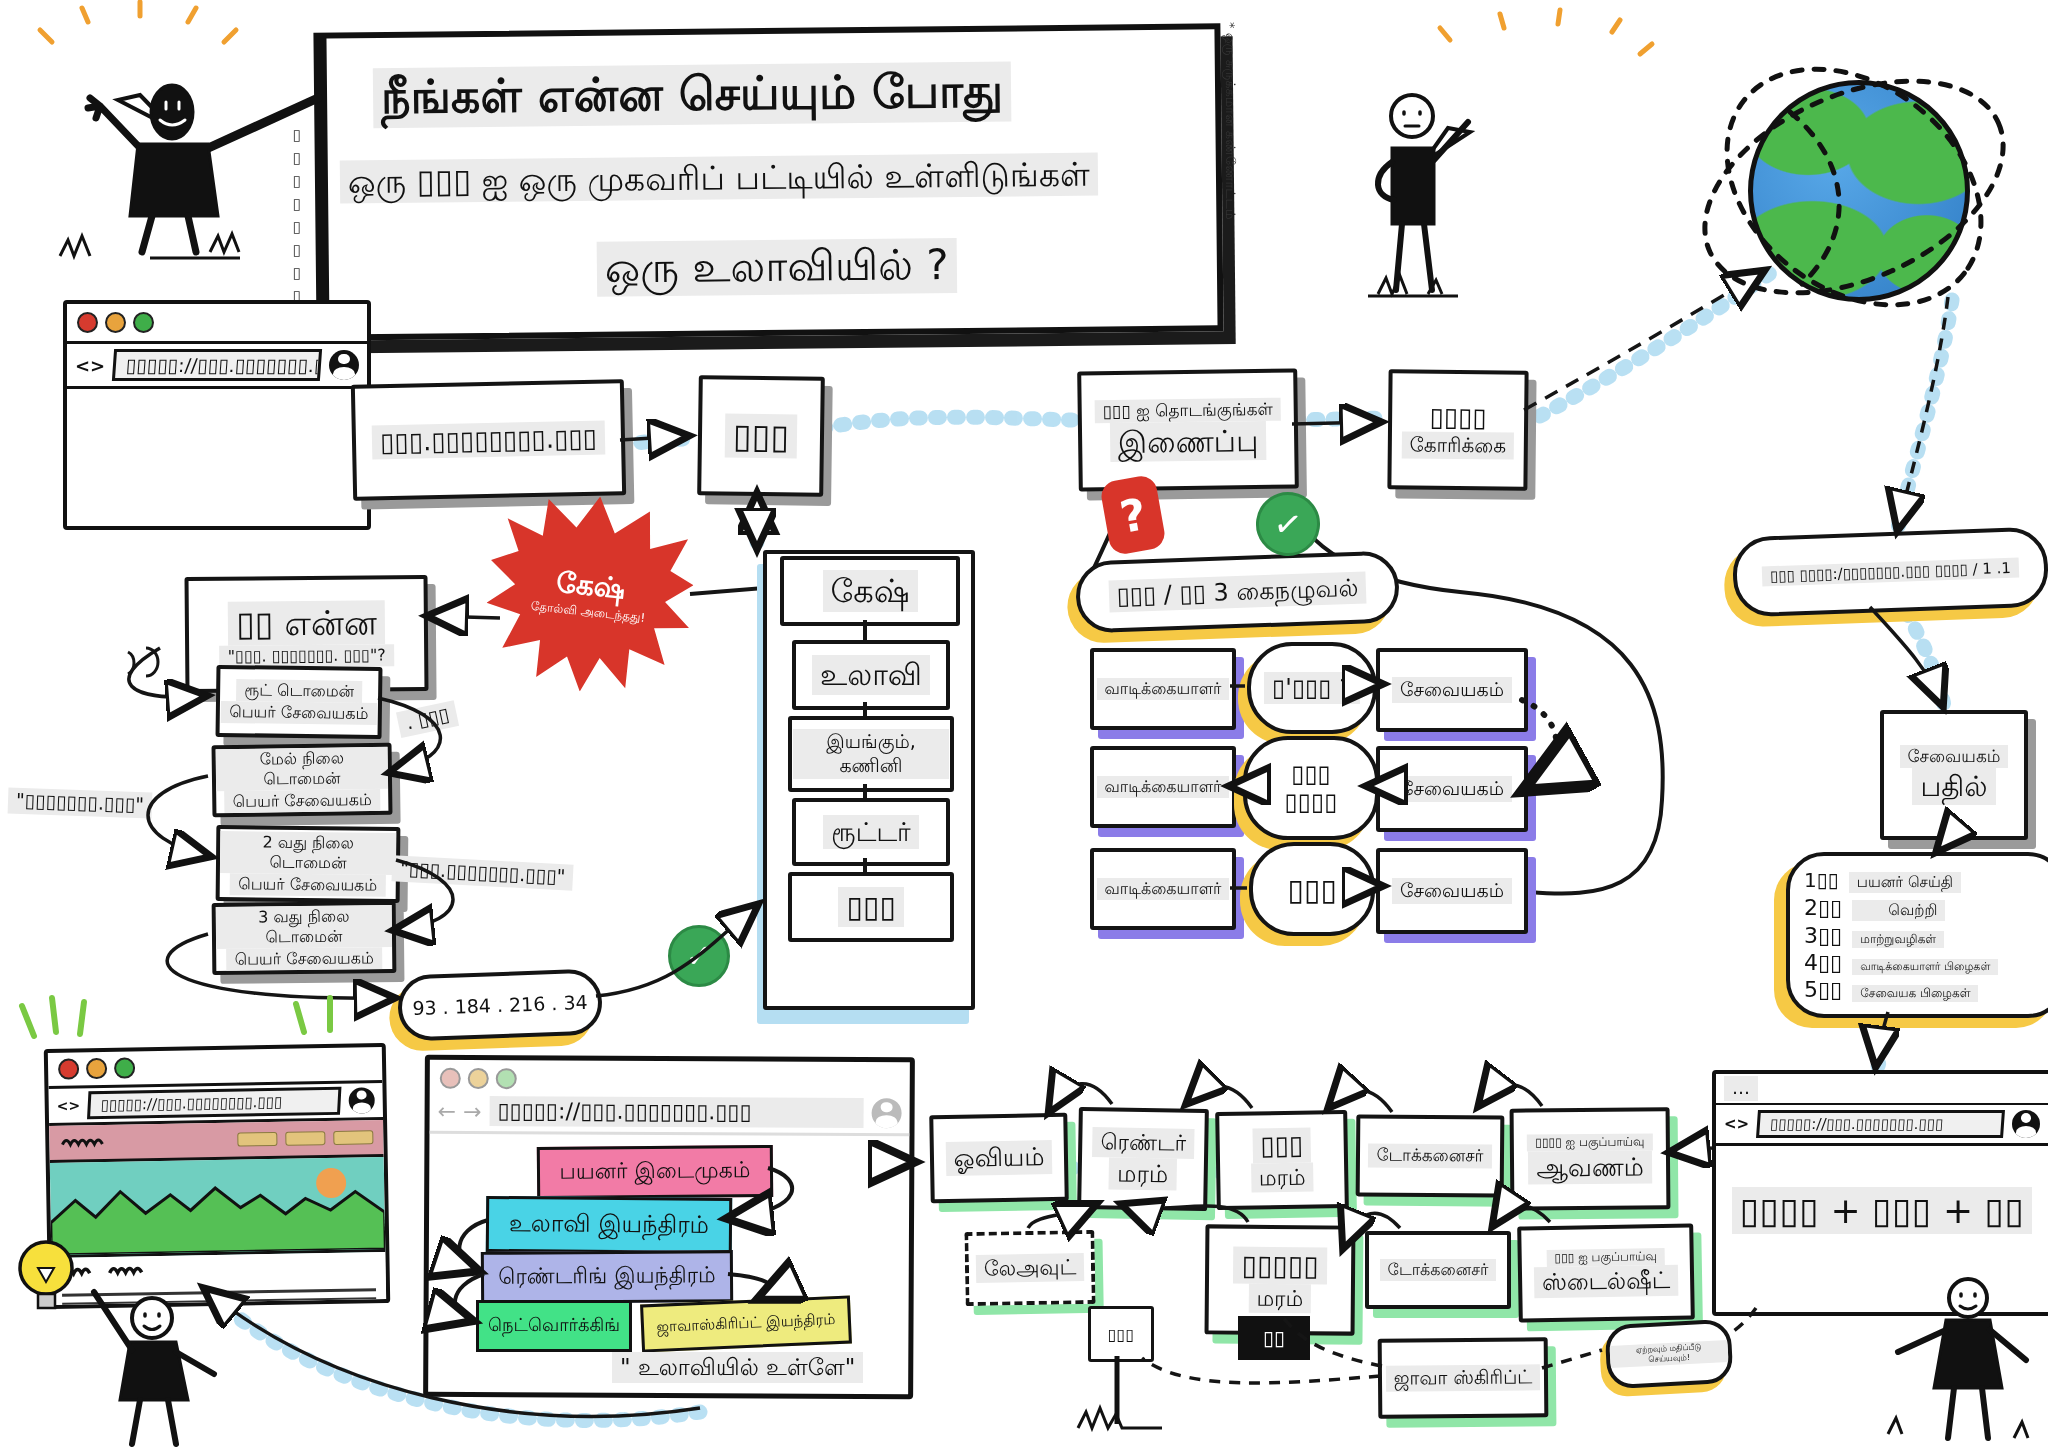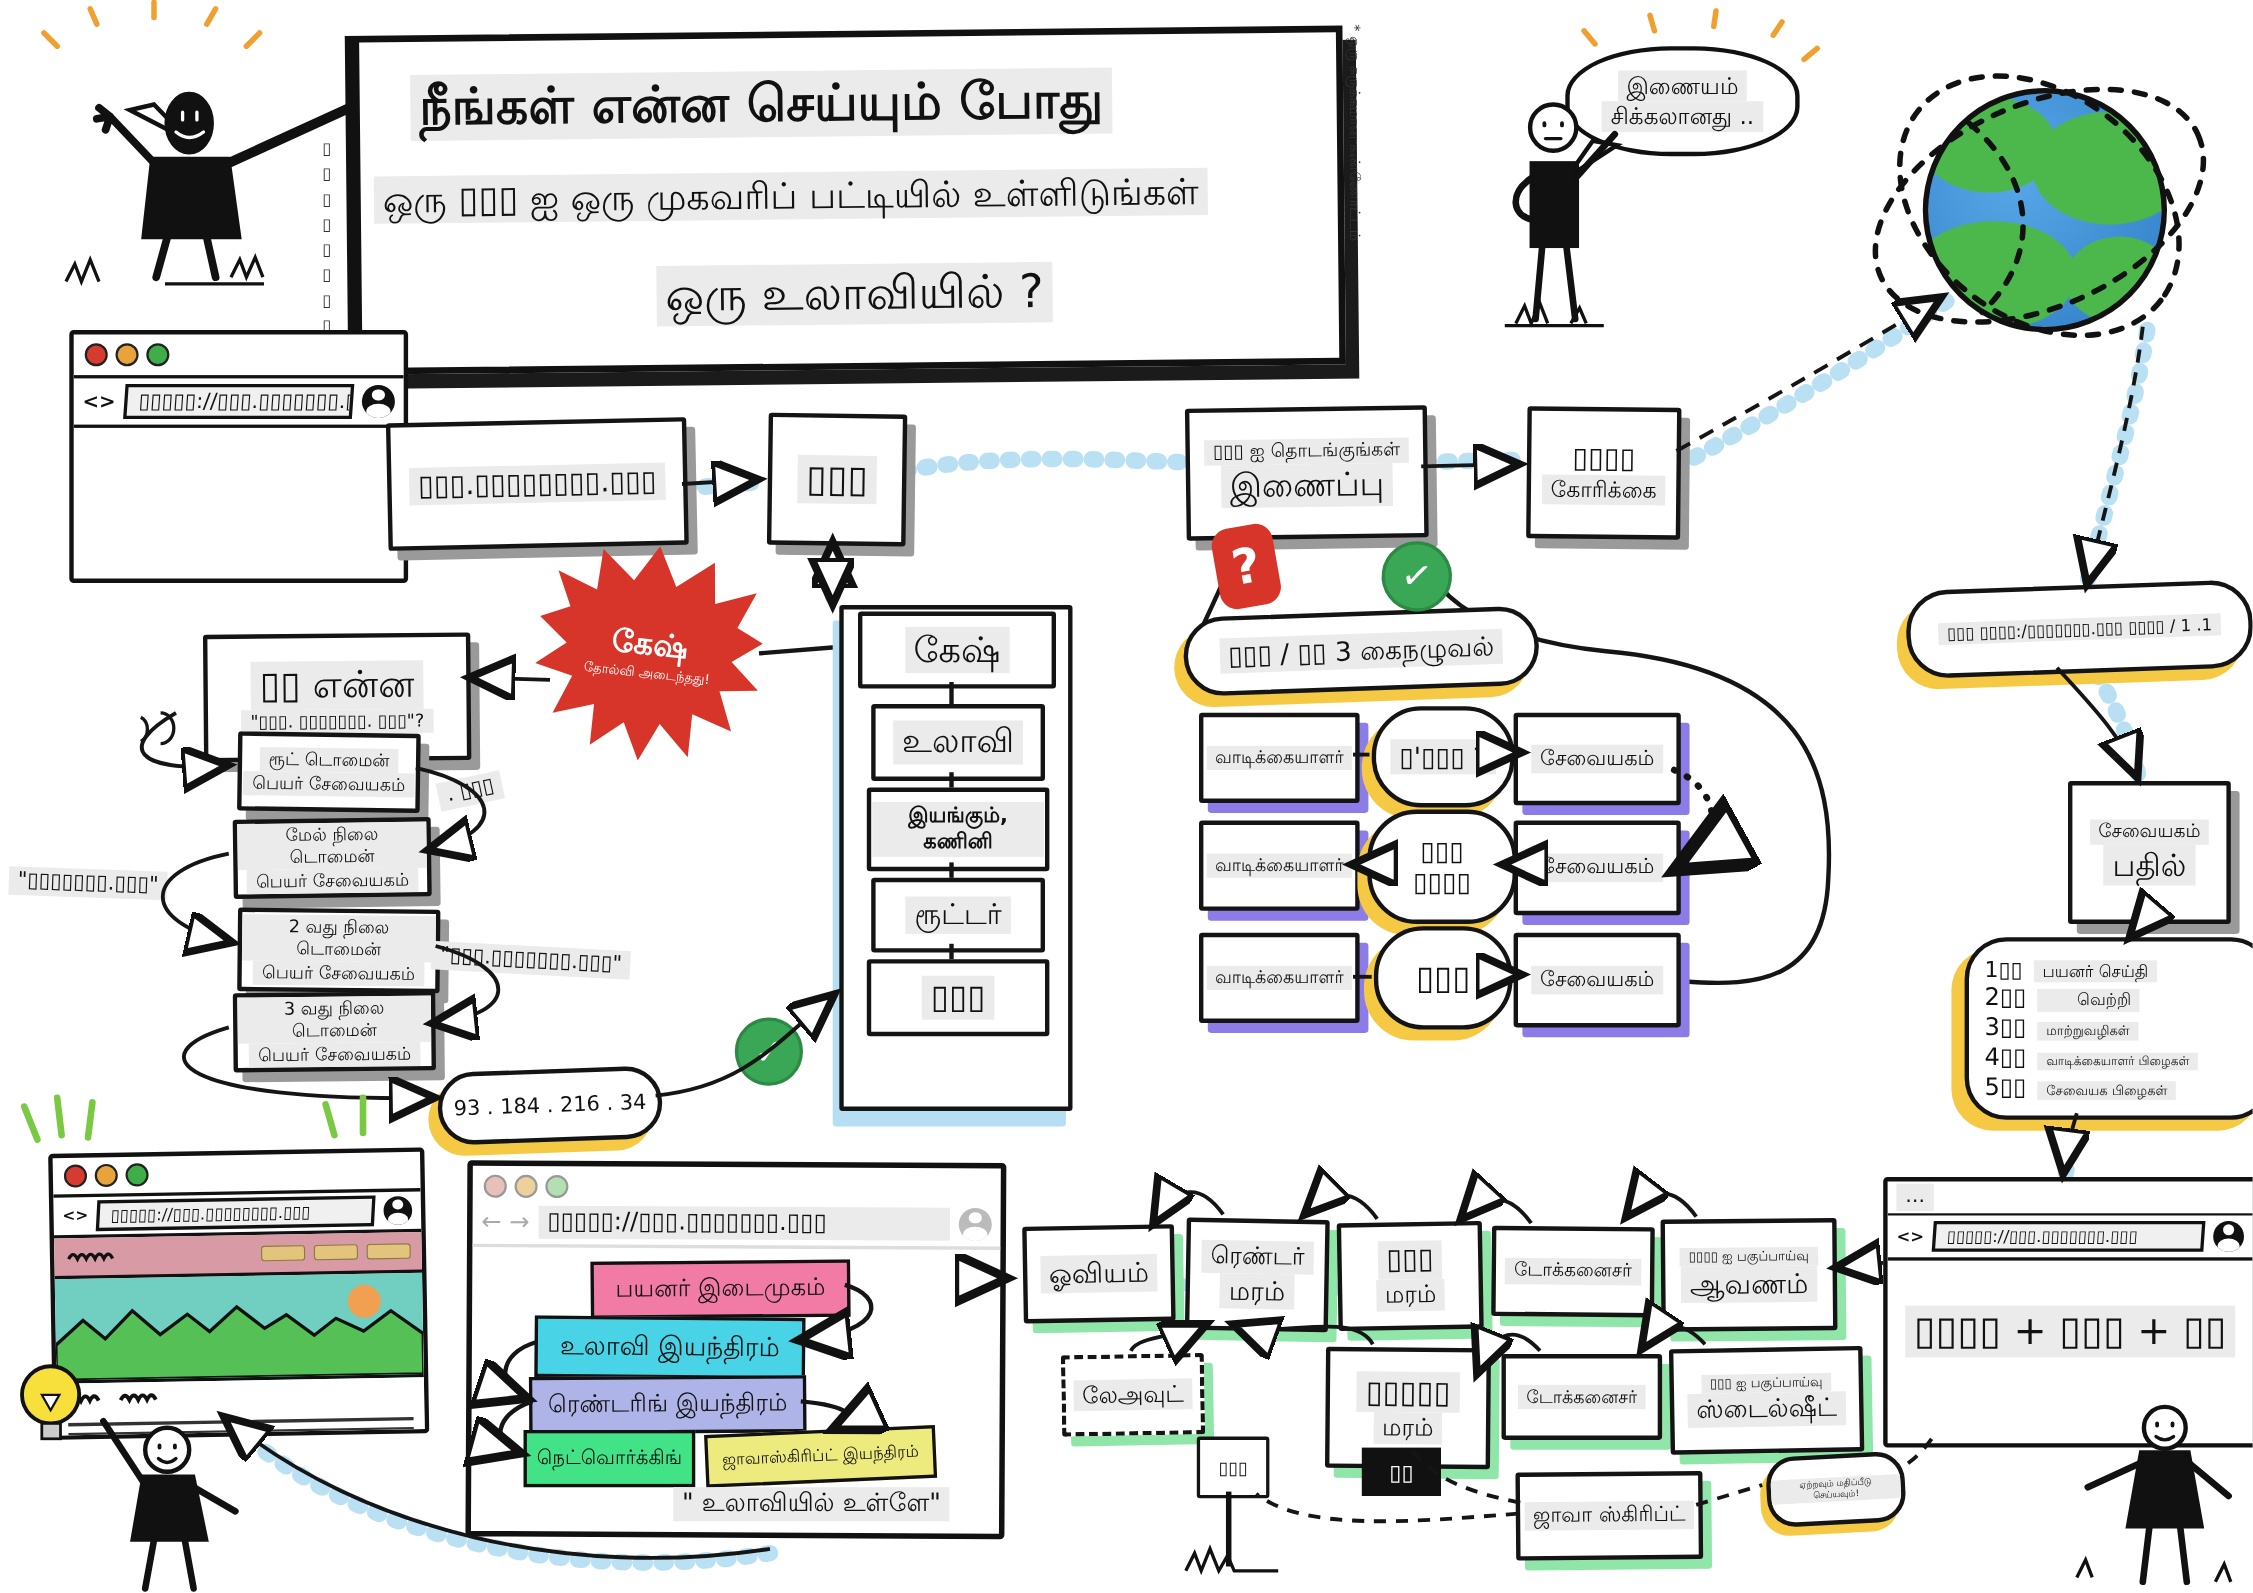--- a/index.html
+++ b/index.html
@@ -60,25 +60,20 @@
 
 <div class="abs ui" style="left:315px;top:28px;width:888px;height:296px;background:#fff;border:6px solid #111;
             box-shadow:12px 13px 0 #1b1b1b;transform:rotate(-0.6deg);border-left-width:13px;">
   <div class="abs hl" style="left:46px;top:30px;font-size:46px;font-weight:600;">நீங்கள் என்ன செய்யும் போது</div>
   <div class="abs hl" style="left:12px;top:122px;font-size:33px;">ஒரு ▯▯▯ ஐ ஒரு முகவரிப் பட்டியில் உள்ளிடுங்கள்</div>
   <div class="abs hl" style="left:268px;top:206px;font-size:42px;">ஒரு உலாவியில் ?</div>
 </div>
 <div class="abs ui vert" style="left:288px;top:126px;font-size:15px;letter-spacing:5px;color:#333;">▯▯▯▯▯▯▯▯▯▯▯▯▯</div>
 <div class="abs ui vert" style="left:1222px;top:22px;height:300px;font-size:13px;color:#333;">* ஒரு சுருக்கமான கண்ணோட்டம்</div>
 
-<div class="abs ui" style="left:1423px;top:42px;width:205px;height:92px;background:#fff;border:4px solid #111;border-radius:45%;
-            display:flex;flex-direction:column;align-items:center;justify-content:center;">
-  <span class="hl" style="font-size:21px;">இணையம்</span>
-  <span class="hl" style="font-size:21px;">சிக்கலானது ..</span>
-</div>
 
 <div class="abs ui" style="left:1748px;top:80px;width:212px;height:212px;border-radius:50%;border:5px solid #111;
             background:
               radial-gradient(ellipse 62px 44px at 26% 22%, #4cb84c 97%, transparent 100%),
               radial-gradient(ellipse 72px 52px at 78% 32%, #4cb84c 97%, transparent 100%),
               radial-gradient(ellipse 76px 50px at 28% 78%, #4cb84c 97%, transparent 100%),
               radial-gradient(ellipse 50px 40px at 82% 80%, #4cb84c 97%, transparent 100%),
               radial-gradient(circle at 38% 35%, #58a8e8, #2f7cc4);"></div>
 
 <div class="browser" style="left:63px;top:300px;width:300px;height:222px;">
@@ -117,21 +112,21 @@
   <span style="color:#fff;font-size:34px;font-weight:bold;">✓</span>
 </div>
 
 <div class="sb sh-blue" style="left:763px;top:550px;width:204px;height:452px;justify-content:flex-start;"></div>
 <div class="sb sh-none" style="left:780px;top:556px;width:172px;height:62px;z-index:3;">
   <span class="hl" style="font-size:32px;">கேஷ்</span>
 </div>
 <div class="sb sh-none" style="left:792px;top:640px;width:150px;height:62px;z-index:3;">
   <span class="hl" style="font-size:30px;">உலாவி</span>
 </div>
-<div class="sb sh-none" style="left:788px;top:716px;width:158px;height:68px;z-index:3;font-weight:bold;">
+<div class="sb sh-none" style="left:788px;top:716px;width:158px;height:68px;z-index:3;">
   <span class="hl" style="font-size:19px;max-width:140px;">இயங்கும், கணினி</span>
 </div>
 <div class="sb sh-none" style="left:792px;top:798px;width:150px;height:60px;z-index:3;">
   <span class="hl" style="font-size:26px;">ரூட்டர்</span>
 </div>
 <div class="sb sh-none" style="left:788px;top:872px;width:158px;height:62px;z-index:3;">
   <span class="hl" style="font-size:30px;">▯▯▯</span>
 </div>
 
 <div class="abs ui" style="left:488px;top:496px;width:204px;height:196px;background:#d8352a;transform:rotate(6deg);

